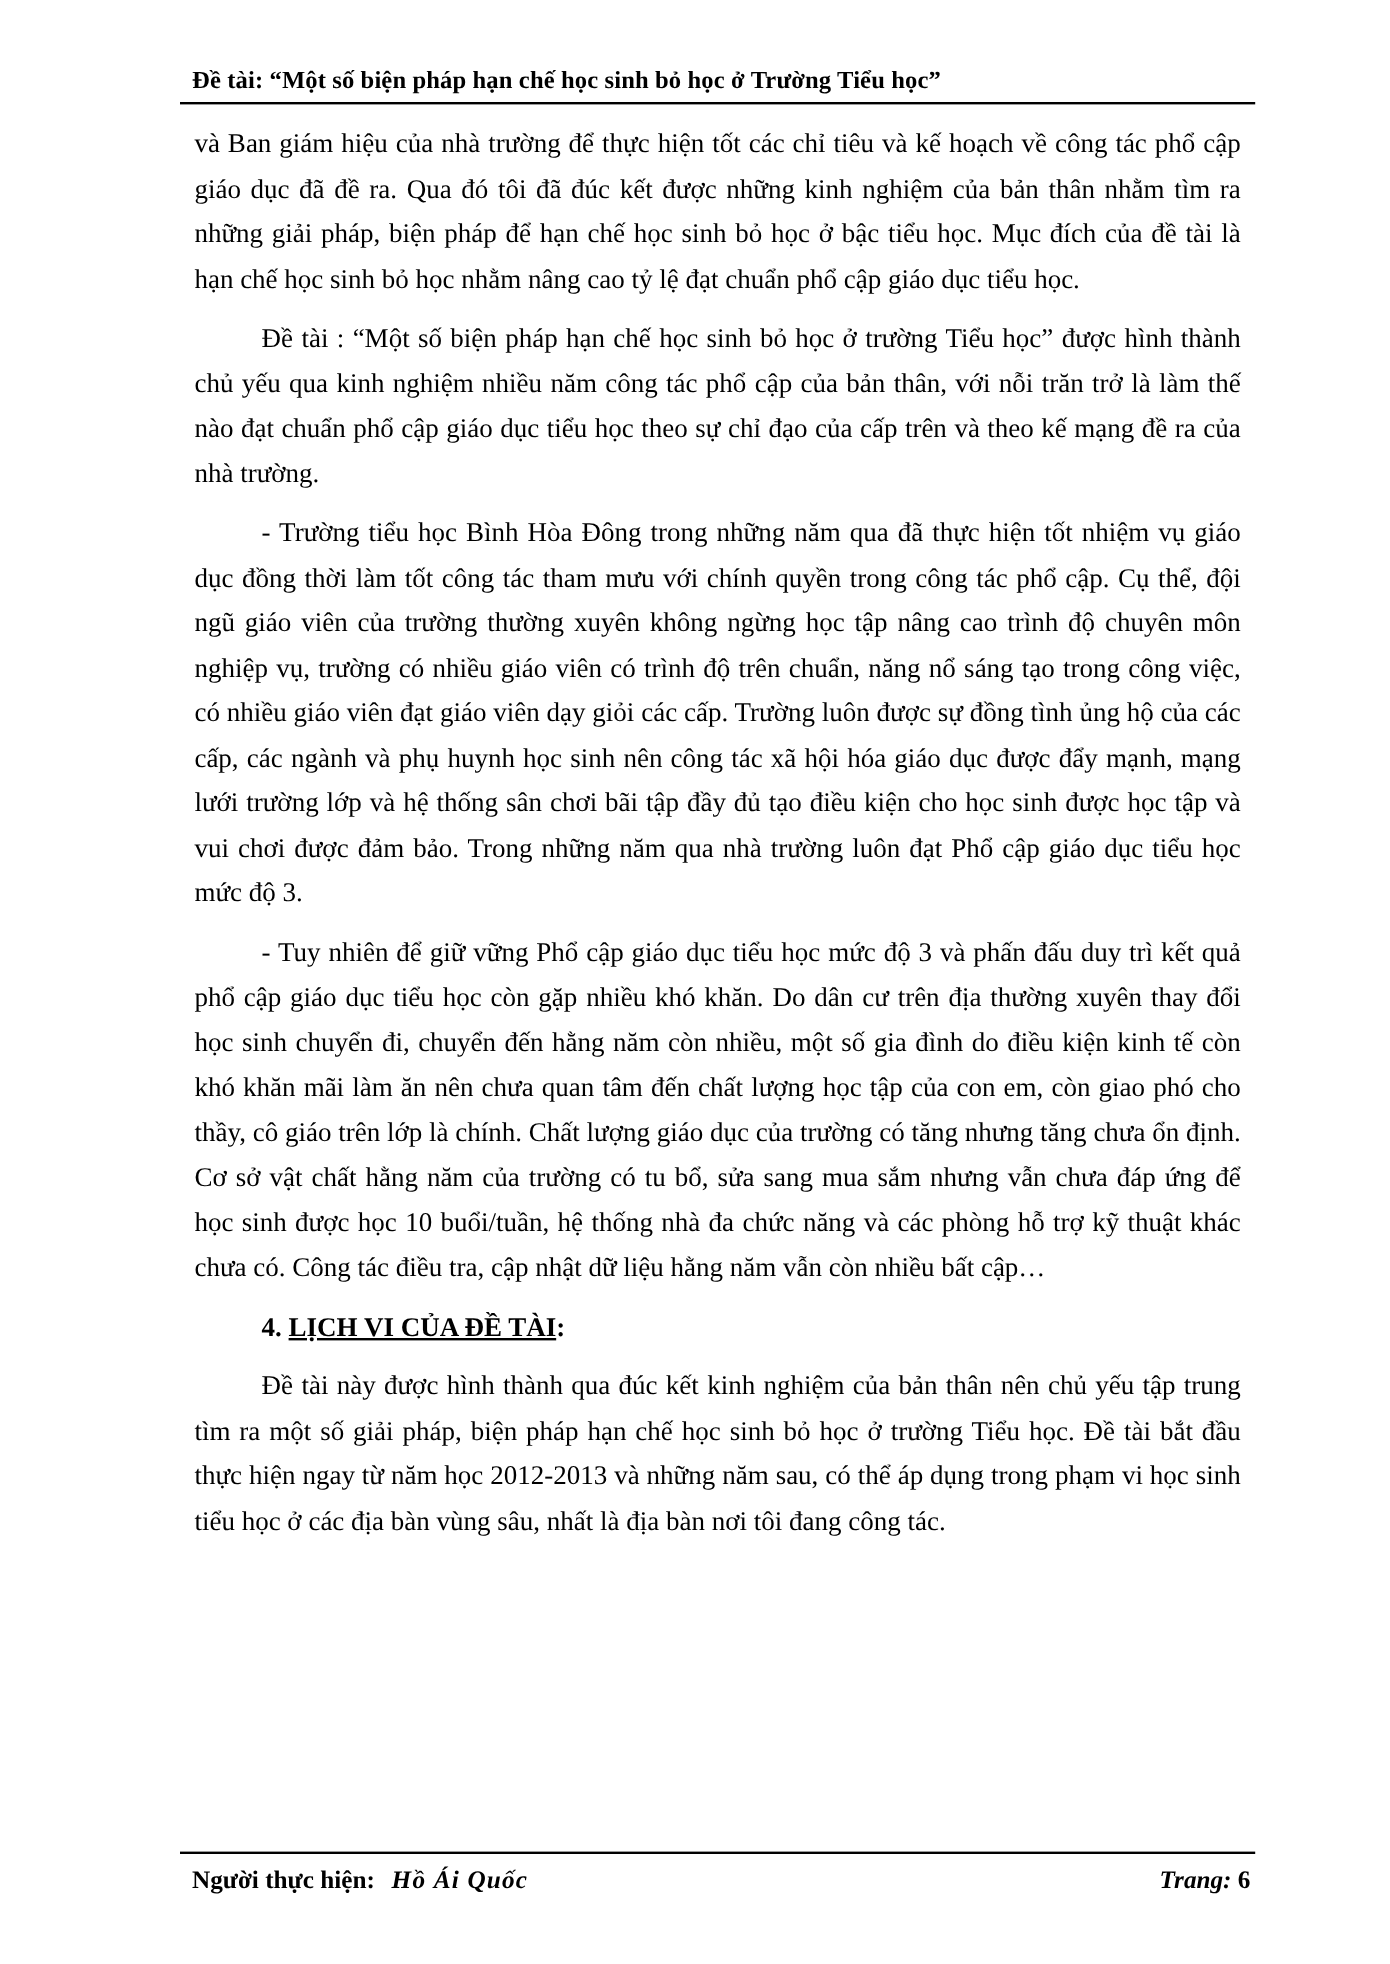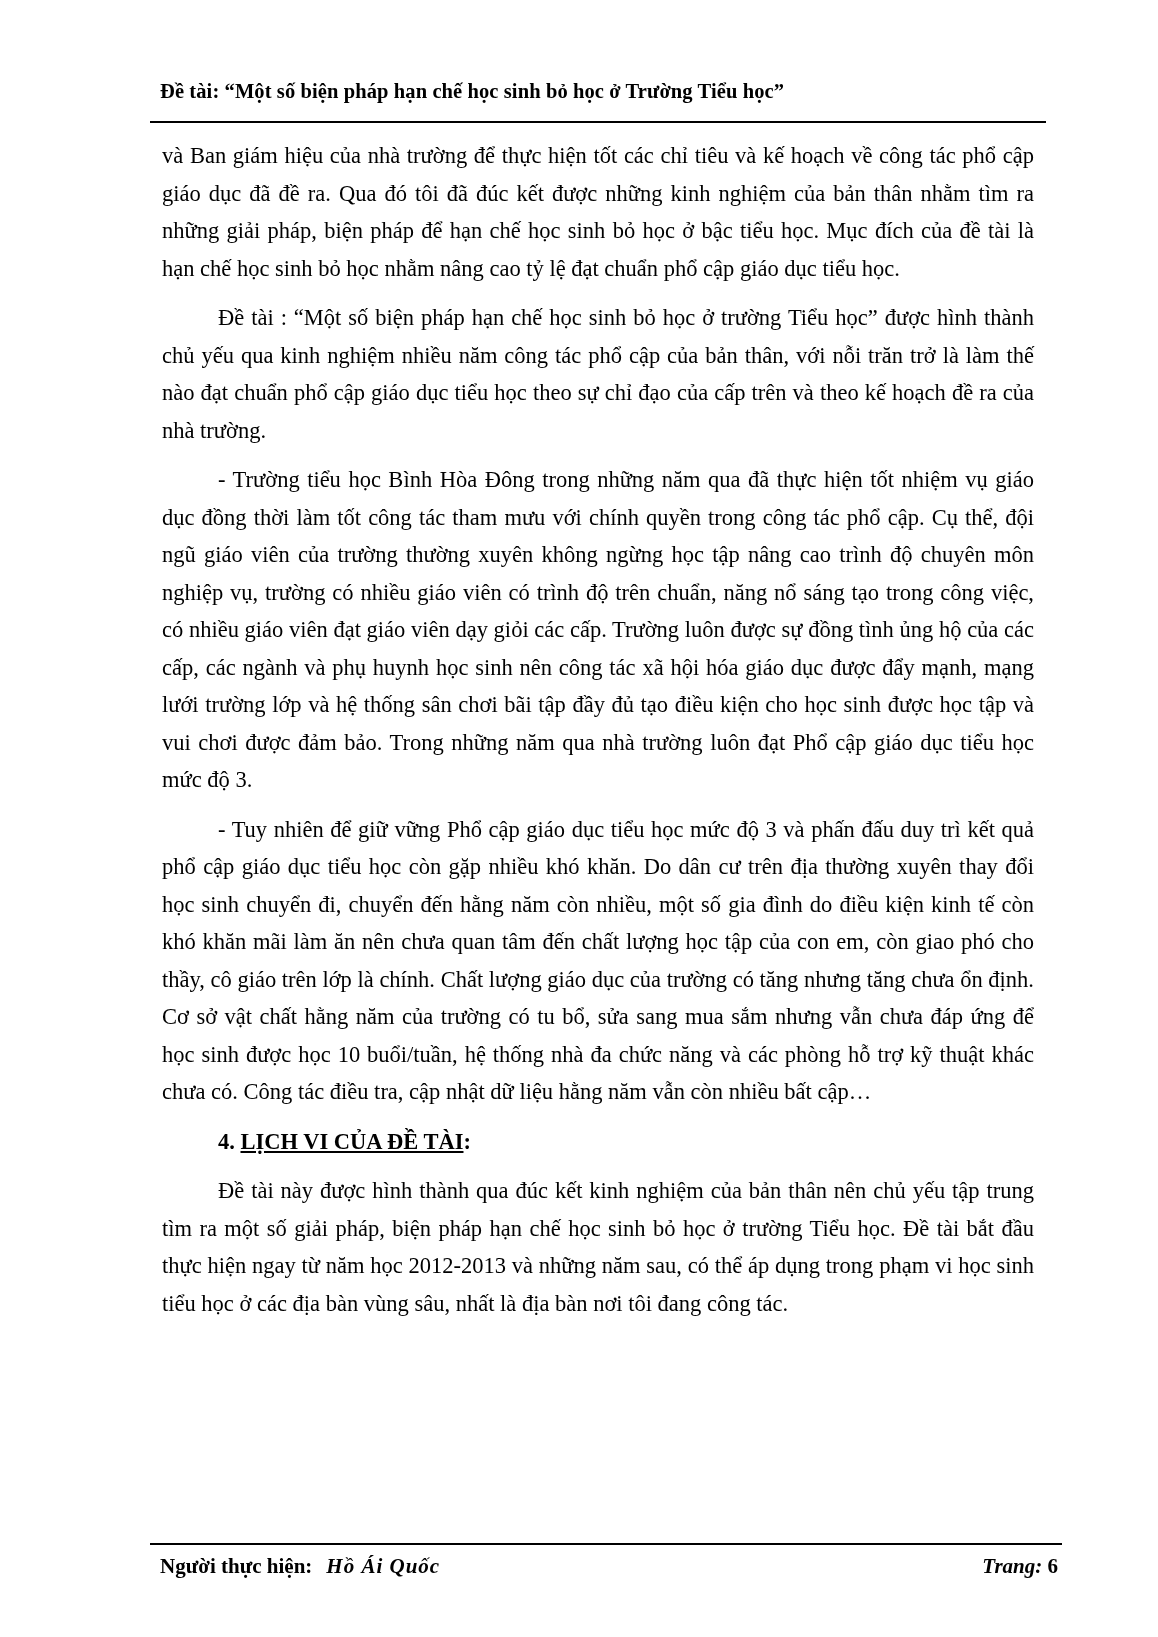--- a/index.html
+++ b/index.html
@@ -21,23 +21,22 @@
     height: 1637px;
     box-sizing: border-box;
     padding: 56px 112px 0 150px;
   }
   
   .header {
     font-weight: bold;
     font-size: 20.5px;
     letter-spacing: 0.1px;
     padding-left: 10px;
-    padding-bottom: 18px;
+    padding-bottom: 6px;
     white-space: nowrap;
-    margin-top: 24px;
   }
   .header-rule {
     border-bottom: 2.2px solid #000;
     margin-bottom: 14px;
     margin-left: 0px;
     margin-right: 0px;
   }
   
   .content {
     font-size: 22.5px;
@@ -57,21 +56,21 @@
     text-indent: 56px;
   }
   .heading .u {
     text-decoration: underline;
   }
   .b { font-weight: normal; }
   
   .footer {
     position: absolute;
     left: 150px;
-    right: 96px;
+    right: 112px;
     bottom: 58px;
   }
   .footer-rule {
     border-bottom: 2.2px solid #000;
     margin-bottom: 9px;
   }
   .footer-row {
     display: flex;
     justify-content: space-between;
     align-items: baseline;
@@ -100,21 +99,21 @@
 <div class="page">
 
   <div class="header">Đề tài: “Một số biện pháp hạn chế học sinh bỏ học ở Trường Tiểu học”</div>
   <div class="header-rule"></div>
 
   <div class="content">
 
     <p>và Ban giám hiệu của nhà trường để thực hiện tốt các chỉ tiêu và kế hoạch về công tác phổ cập giáo dục đã đề ra. Qua đó tôi đã đúc kết được những kinh nghiệm của bản thân nhằm tìm ra những giải pháp, biện pháp để hạn chế học sinh bỏ học ở bậc tiểu học. Mục đích của đề tài là hạn chế học sinh bỏ học nhằm nâng cao tỷ lệ đạt chuẩn phổ cập giáo dục tiểu học.</p>
 
 
-    <p class="indent"><span class="b">Đề tài : “Một số biện pháp hạn chế học sinh bỏ học ở trường Tiểu học”</span><span> được hình thành chủ yếu qua kinh nghiệm nhiều năm công tác phổ cập của bản thân, với nỗi trăn trở là làm thế nào đạt chuẩn phổ cập giáo dục tiểu học theo sự chỉ đạo của cấp trên và theo kế hoạch đề ra của nhà trường.</span></p>
+    <p class="indent"><span class="b">Đề tài : “Một số biện pháp hạn chế học sinh bỏ học ở trường Tiểu học”</span><span> được hình thành chủ yếu qua kinh nghiệm nhiều năm công tác phổ cập của bản thân, với nỗi trăn trở là làm thế nào đạt chuẩn phổ cập giáo dục tiểu học theo sự chỉ đạo của cấp trên và theo kế mạng đề ra của nhà trường.</span></p>
 
     <p class="indent">- Trường tiểu học Bình Hòa Đông trong những năm qua đã thực hiện tốt nhiệm vụ giáo dục đồng thời làm tốt công tác tham mưu với chính quyền trong công tác phổ cập. Cụ thể, đội ngũ giáo viên của trường thường xuyên không ngừng học tập nâng cao trình độ chuyên môn nghiệp vụ, trường có nhiều giáo viên có trình độ trên chuẩn, năng nổ sáng tạo trong công việc, có nhiều giáo viên đạt giáo viên dạy giỏi các cấp. Trường luôn được sự đồng tình ủng hộ của các cấp, các ngành và phụ huynh học sinh nên công tác xã hội hóa giáo dục được đẩy mạnh, mạng lưới trường lớp và hệ thống sân chơi bãi tập đầy đủ tạo điều kiện cho học sinh được học tập và vui chơi được đảm bảo. Trong những năm qua nhà trường luôn đạt Phổ cập giáo dục tiểu học mức độ 3.</p>
 
     <p class="indent">- Tuy nhiên để giữ vững Phổ cập giáo dục tiểu học mức độ 3 và phấn đấu duy trì kết quả phổ cập giáo dục tiểu học còn gặp nhiều khó khăn. Do dân cư trên địa thường xuyên thay đổi học sinh chuyển đi, chuyển đến hằng năm còn nhiều, một số gia đình do điều kiện kinh tế còn khó khăn mãi làm ăn nên chưa quan tâm đến chất lượng học tập của con em, còn giao phó cho thầy, cô giáo trên lớp là chính. Chất lượng giáo dục của trường có tăng nhưng tăng chưa ổn định. Cơ sở vật chất hằng năm của trường có tu bổ, sửa sang mua sắm nhưng vẫn chưa đáp ứng để học sinh  được học 10 buổi/tuần, hệ thống nhà đa chức năng và các phòng hỗ trợ kỹ thuật khác chưa  có. Công tác điều tra, cập nhật dữ liệu hằng năm vẫn còn nhiều bất cập…</p>
 
 
     <p class="heading"><span>4. </span><span class="u">LỊCH VI CỦA ĐỀ TÀI</span><span>:</span></p>
 
     <p class="indent">Đề tài này được hình thành qua đúc kết  kinh nghiệm của bản thân nên chủ yếu tập trung tìm ra một số giải pháp, biện pháp hạn chế học sinh bỏ học ở trường Tiểu học. Đề tài bắt đầu thực hiện ngay từ năm học 2012-2013 và những năm sau, có thể áp dụng trong phạm vi học sinh tiểu học ở các địa bàn vùng sâu, nhất là địa bàn nơi tôi đang công tác.</p>
 

